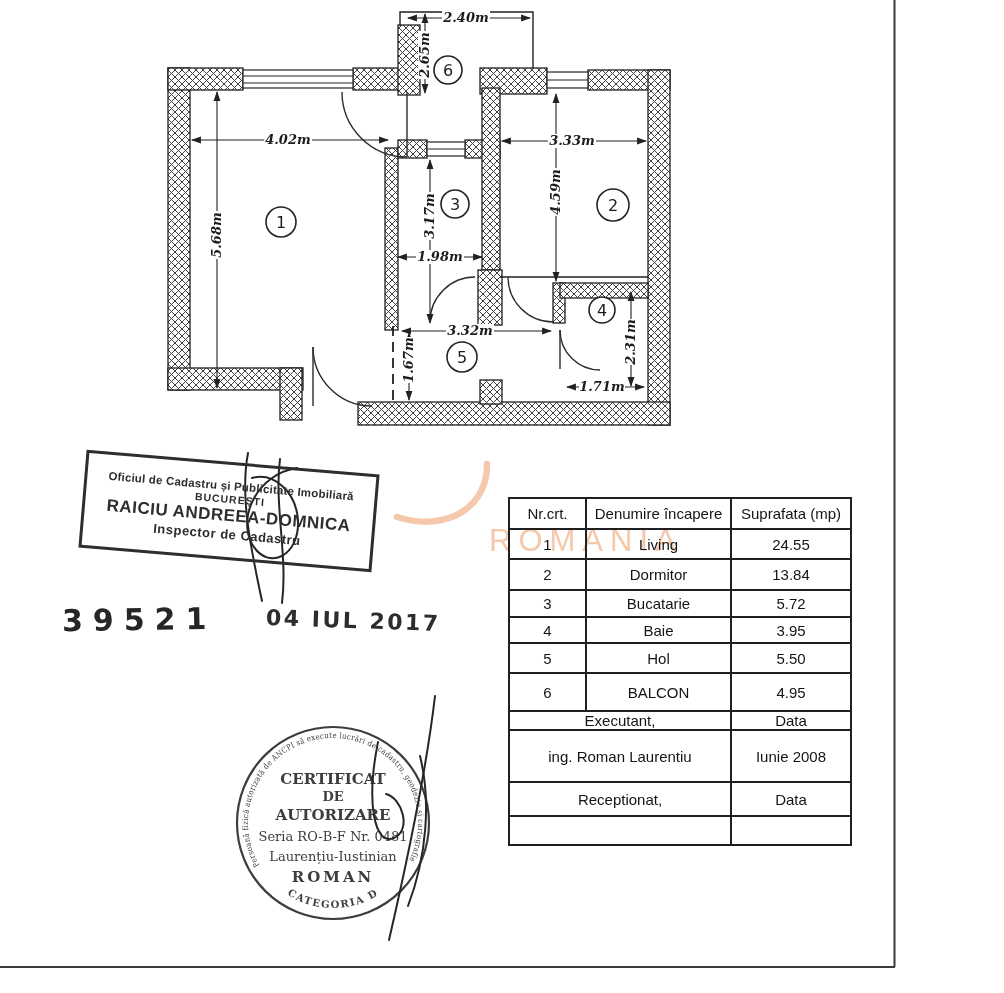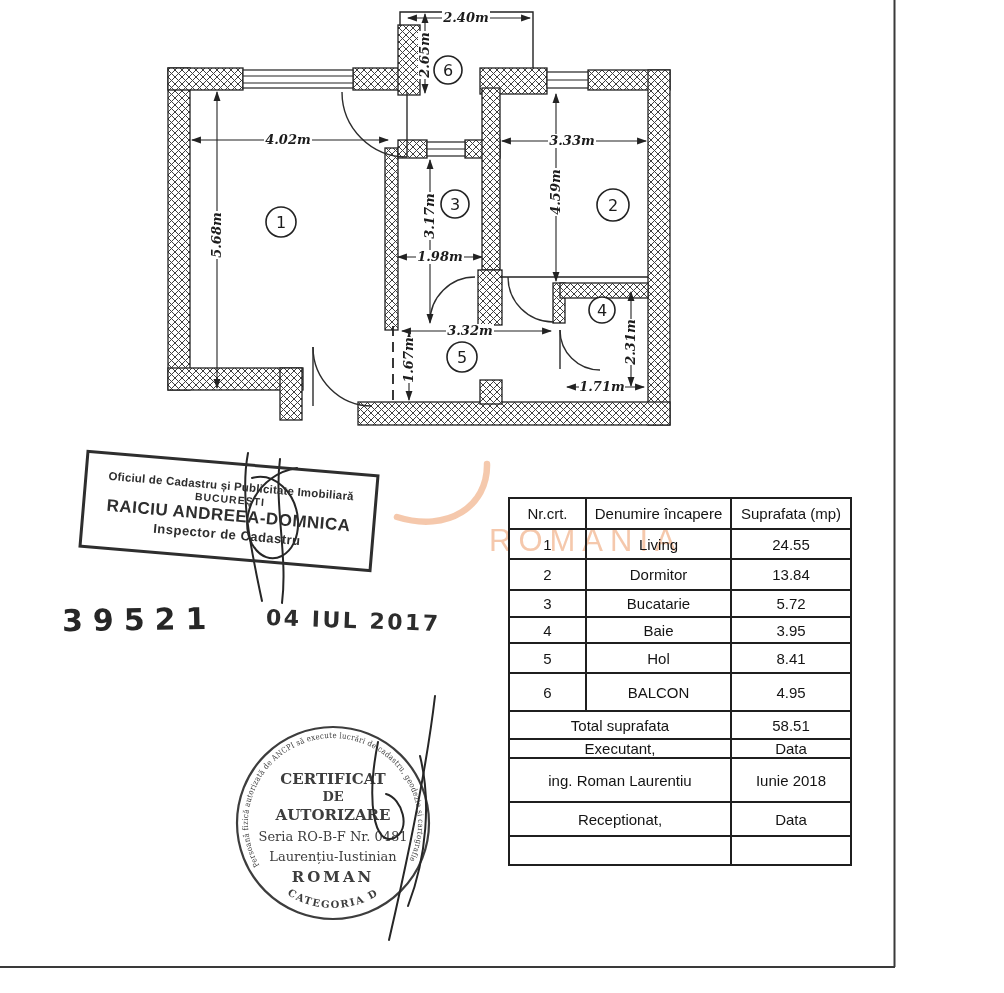--- a/index.html
+++ b/index.html
@@ -262,38 +262,34 @@
       <td>5.72</td>
     </tr>
     <tr style="height:26px">
       <td>4</td>
       <td>Baie</td>
       <td>3.95</td>
     </tr>
     <tr style="height:30px">
       <td>5</td>
       <td>Hol</td>
-      <td>8.41</td>
+      <td>5.50</td>
     </tr>
     <tr style="height:38px">
       <td>6</td>
       <td>BALCON</td>
       <td>4.95</td>
     </tr>
-    <tr style="height:28px">
-      <td colspan="2">Total suprafata</td>
-      <td>58.51</td>
-    </tr>
     <tr style="height:16px">
       <td colspan="2">Executant,</td>
       <td>Data</td>
     </tr>
-    <tr style="height:44px">
+    <tr style="height:52px">
       <td colspan="2">ing. Roman Laurentiu</td>
-      <td>Iunie 2018</td>
+      <td>Iunie 2008</td>
     </tr>
     <tr style="height:34px">
       <td colspan="2">Receptionat,</td>
       <td>Data</td>
     </tr>
     <tr style="height:29px">
       <td colspan="2"></td>
       <td></td>
     </tr>
   </tbody>

